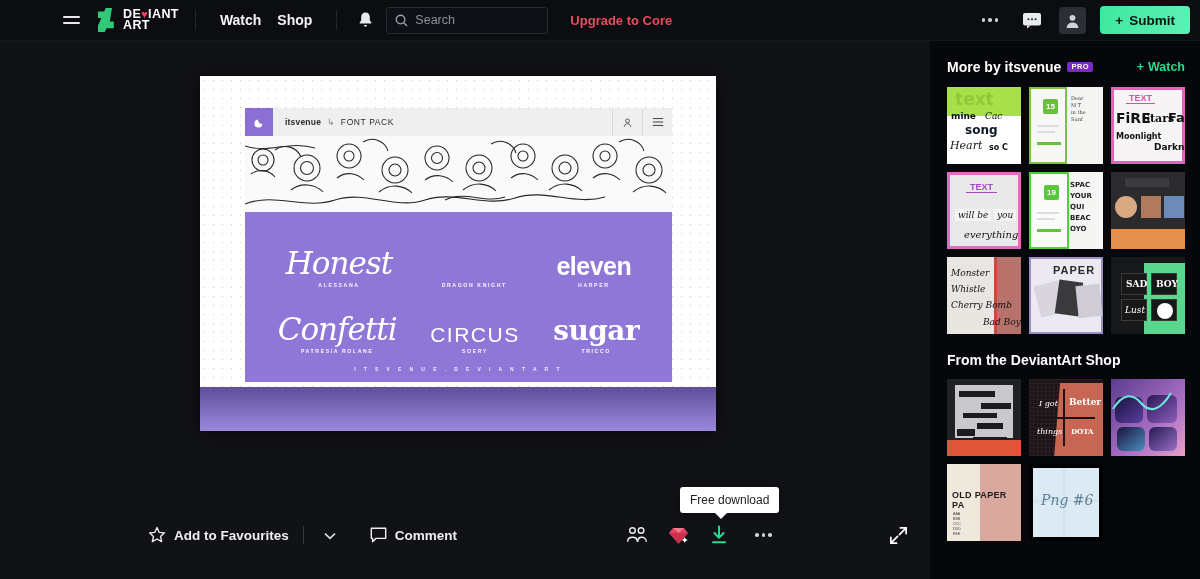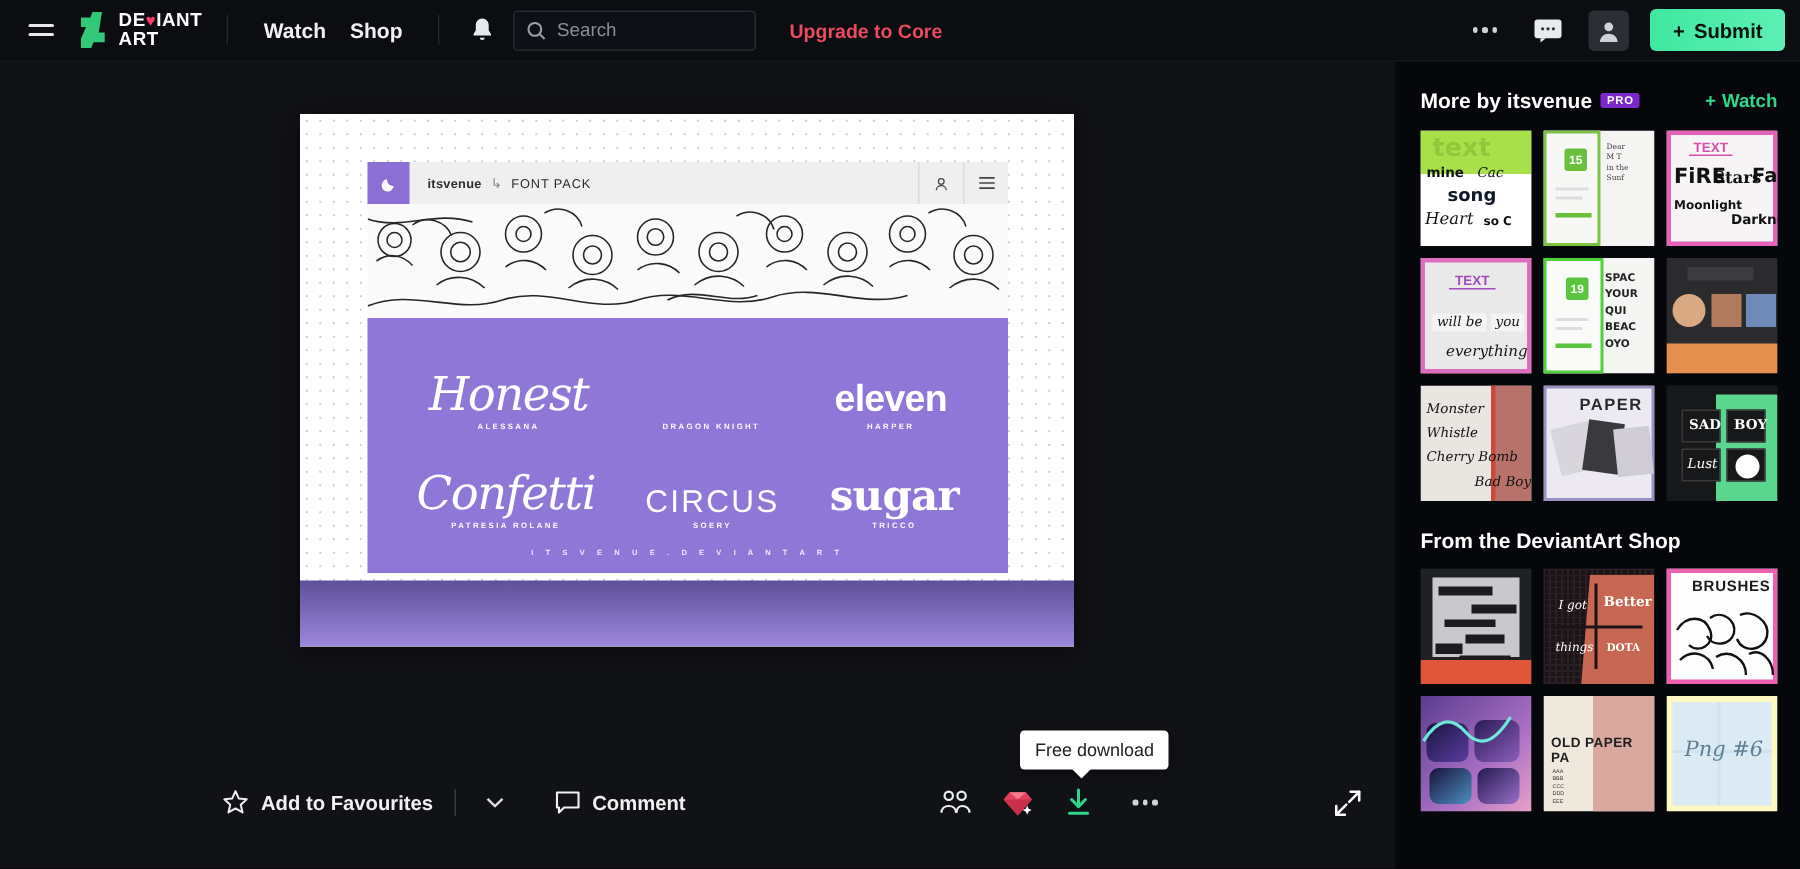--- a/index.html
+++ b/index.html
@@ -12,20 +12,21 @@
   }
   #app { position: relative; width: 1200px; height: 579px; background: #06070a; }
 
   
   .topnav {
     position: absolute; top: 0; left: 0; width: 1200px; height: 41px;
     background: #0b0d11;
     display: flex; align-items: center;
     border-bottom: 1px solid #15171c;
     z-index: 40;
+    padding-left: 44px;
   }
   .burger { width: 34px; display:flex; flex-direction:column; gap:4px; align-items:center; margin-left: 10px; cursor:pointer; }
   .burger i { display:block; width:17px; height:2px; background:#e9e9ea; border-radius:1px; }
 
   .logo { display:flex; align-items:center; gap:6px; margin-left: 8px; cursor:pointer; }
   .logo-mark { width: 21px; height: 26px; position: relative; }
   .logo-mark svg { display:block; }
   .logo-text { line-height: 11.5px; font-weight: 800; font-size: 12.5px; letter-spacing: .4px; color: #fff; }
   .logo-text .r2 { display:block; }
   .heart { color: #ff3b6b; font-size: 11px; }
@@ -532,35 +533,20 @@
           <div style="position:absolute;right:0;top:4px;bottom:0;width:66%;background:#c76652;clip-path:polygon(12% 0,100% 0,100% 100%,0 100%);"></div>
           <div style="position:absolute;left:10px;top:20px;font:italic 400 8px 'DejaVu Serif',serif;color:#fff;">I got</div>
           <div style="position:absolute;left:40px;top:18px;font:700 9px 'DejaVu Serif',serif;color:#fff;">Better</div>
           <div style="position:absolute;left:8px;top:48px;font:italic 400 8px 'DejaVu Serif',serif;color:#fff;">things</div>
           <div style="position:absolute;left:42px;top:48px;font:700 7px 'DejaVu Serif',serif;color:#fff;">DOTA</div>
           <div style="position:absolute;left:34px;top:10px;width:1.5px;bottom:10px;background:#1b1315;"></div>
           <div style="position:absolute;left:8px;top:38px;right:8px;height:1.5px;background:#1b1315;"></div>
         </div>
       </div>
 
-      <div class="thumb">
-        <div style="background:#fdfdfd;border:3px solid #ef5fb0;">
-          <div style="position:absolute;left:14px;top:4px;font:800 10px 'Liberation Sans',sans-serif;color:#1b1b1b;letter-spacing:.5px;">BRUSHES</div>
-          <svg style="position:absolute;left:0;top:18px;" width="72" height="58" viewBox="0 0 72 58">
-            <g fill="none" stroke="#111" stroke-width="1.6">
-              <path d="M4 20c6-10 18-10 22 0s-8 16-14 10"></path>
-              <path d="M26 12c8-6 18 2 16 10s-14 10-18 2"></path>
-              <path d="M46 10c8-4 20 4 18 14s-16 12-20 2"></path>
-              <path d="M6 40c8-8 20-4 22 6"></path>
-              <path d="M30 38c10-6 20 2 20 12"></path>
-              <path d="M52 36c8-4 16 4 16 14"></path>
-            </g>
-          </svg>
-        </div>
-      </div>
 
       <div class="thumb">
         <div style="background:linear-gradient(135deg,#5b3c8f,#a86fc4 60%,#e8a0c8);">
           <div style="position:absolute;left:4px;top:18px;width:28px;height:26px;border-radius:6px;background:linear-gradient(140deg,#1b1440,#5a3ea0);"></div>
           <div style="position:absolute;left:36px;top:16px;width:30px;height:28px;border-radius:6px;background:linear-gradient(140deg,#2a1a55,#8d5fbd);"></div>
           <div style="position:absolute;left:6px;top:48px;width:28px;height:24px;border-radius:6px;background:linear-gradient(140deg,#19123a,#4c8fc0);"></div>
           <div style="position:absolute;left:38px;top:48px;width:28px;height:24px;border-radius:6px;background:linear-gradient(140deg,#241a50,#9a6fc8);"></div>
           <svg style="position:absolute;left:0;top:0;" width="72" height="40">
               <path d="M2 30 q14-22 28-6 t30-10" fill="none" stroke="#6fe6d8" stroke-width="2.2"></path>
             </svg>
@@ -569,21 +555,21 @@
 
       <div class="thumb">
         <div style="background:#efe8dc;">
           <div style="position:absolute;right:0;top:0;bottom:0;width:56%;background:#d9a9a0;"></div>
           <div style="position:absolute;left:5px;top:26px;font:800 9px 'Liberation Sans',sans-serif;color:#1d1d1d;letter-spacing:.3px;">OLD PAPER PA</div>
           <div style="position:absolute;left:6px;top:48px;width:18px;font:400 3.6px 'Liberation Sans',sans-serif;color:#3a3a3a;line-height:5px;">AAA<br>BBB<br>CCC<br>DDD<br>EEE</div>
         </div>
       </div>
 
       <div class="thumb">
-        <div style="background:#fef9c3;">
+        <div style="background:#000000;">
           <div style="position:absolute;left:4px;top:4px;right:4px;bottom:4px;background:#dbeaf3;"></div>
           <div style="position:absolute;left:4px;top:36px;right:4px;height:2px;background:#cfe2ee;"></div>
           <div style="position:absolute;left:34px;top:4px;width:2px;bottom:4px;background:#cfe2ee;"></div>
           <div style="position:absolute;left:12px;top:28px;font:italic 400 14px 'DejaVu Serif',serif;color:#5f7f95;">Png #6</div>
         </div>
       </div>
     </div>
   </div>
 </div>
 

